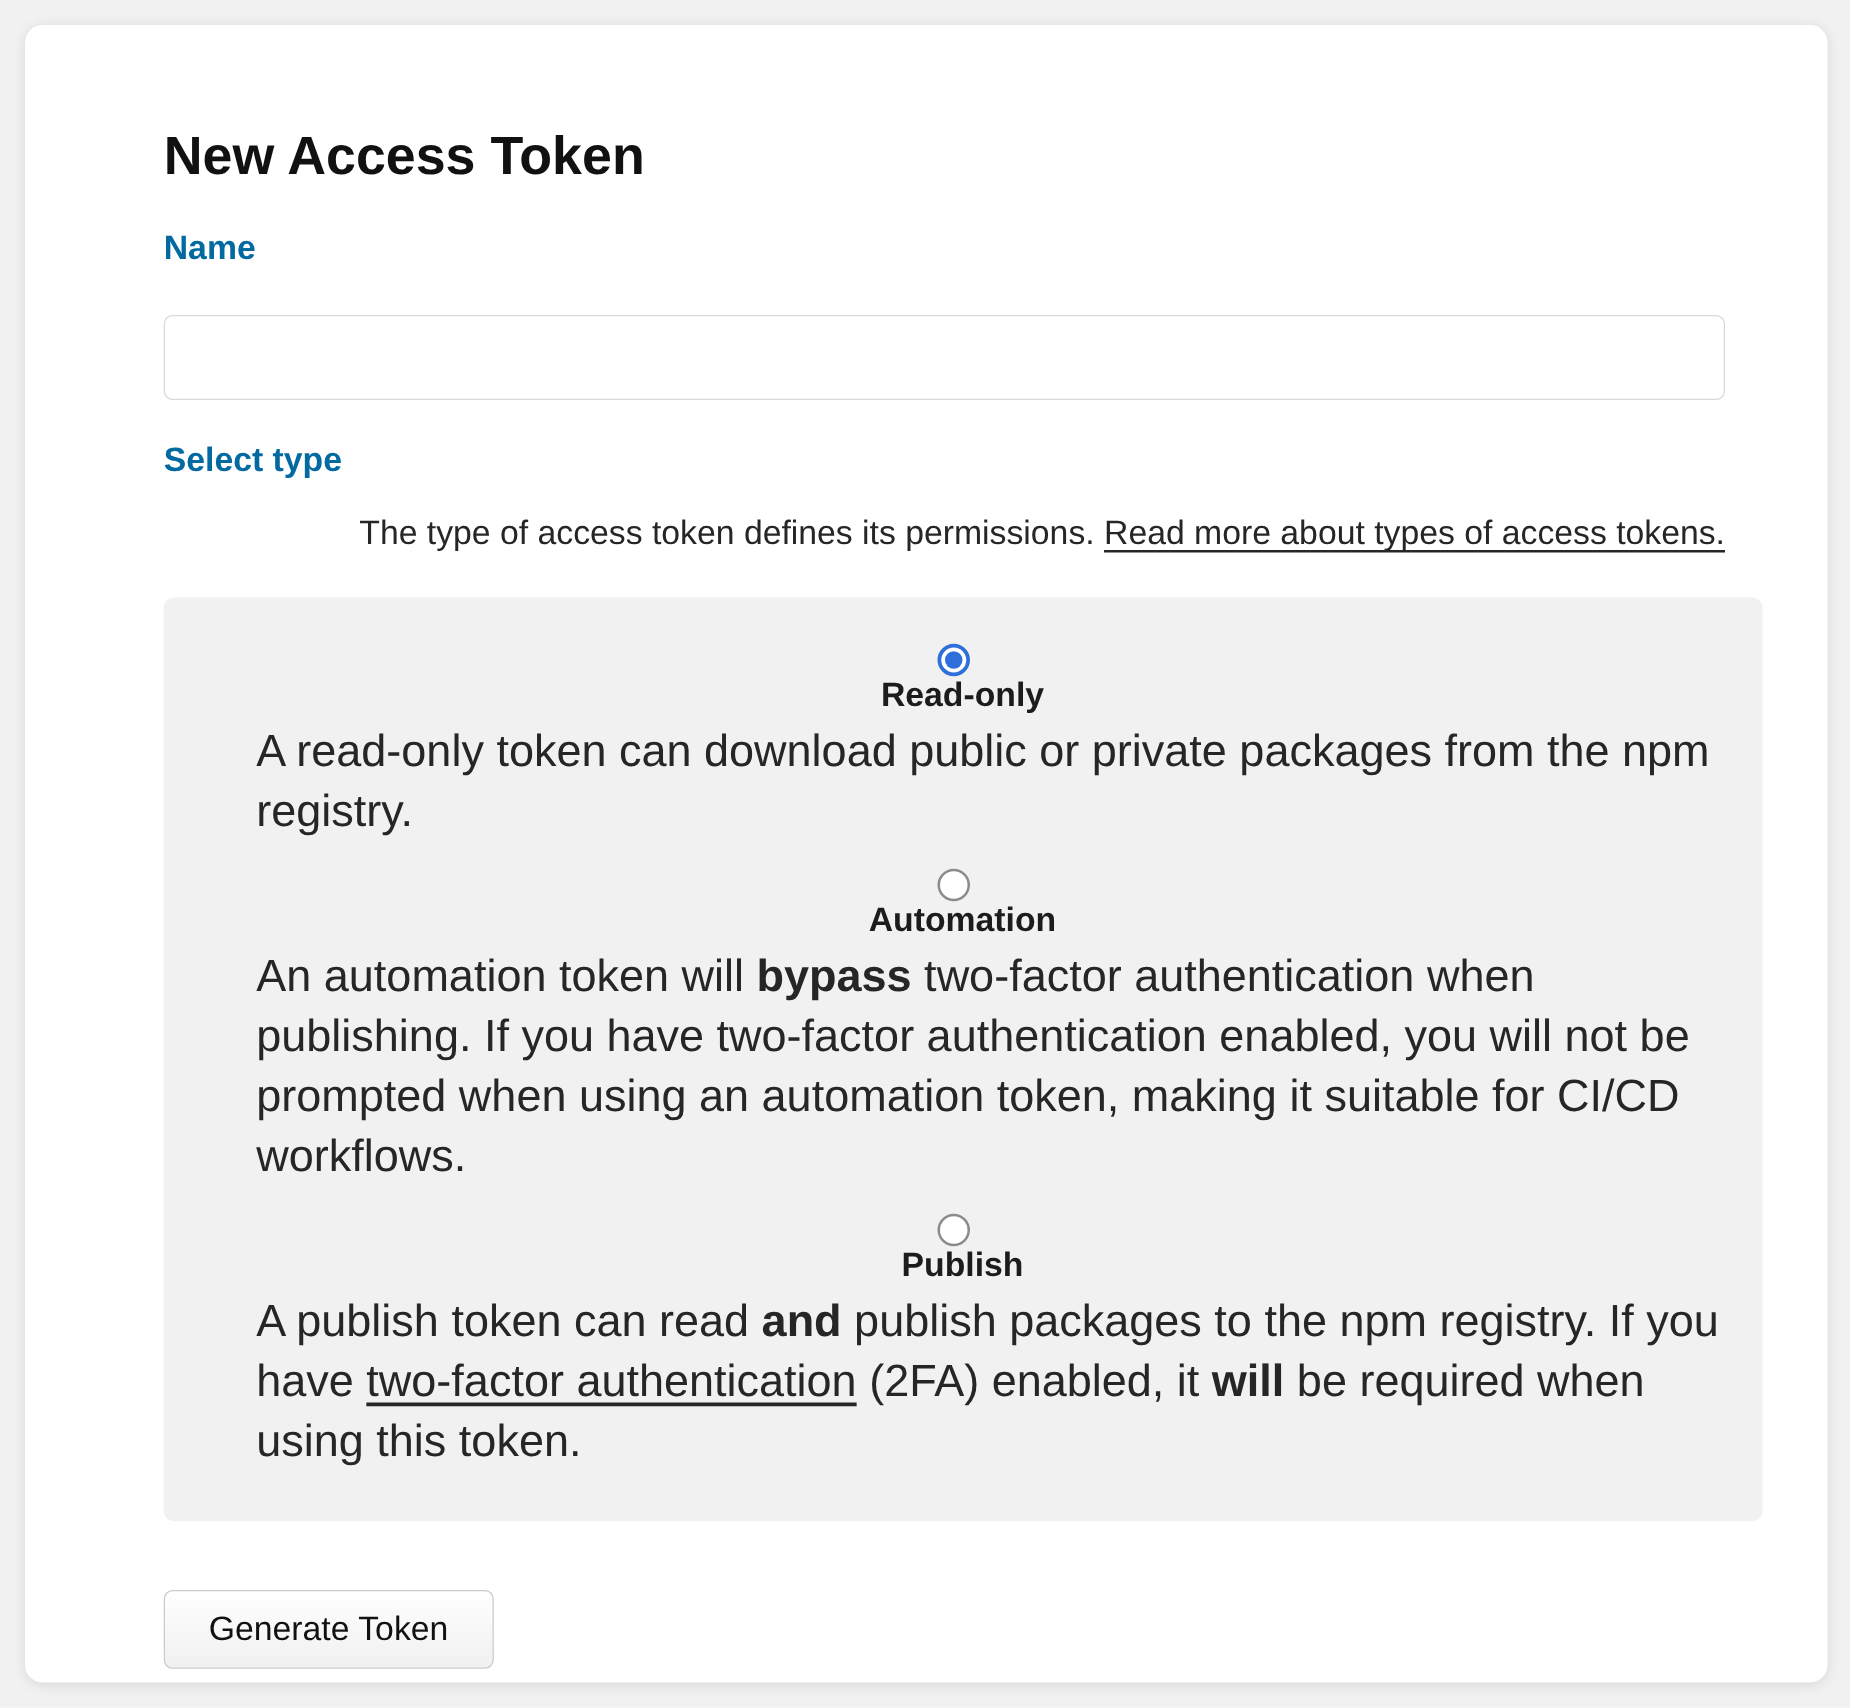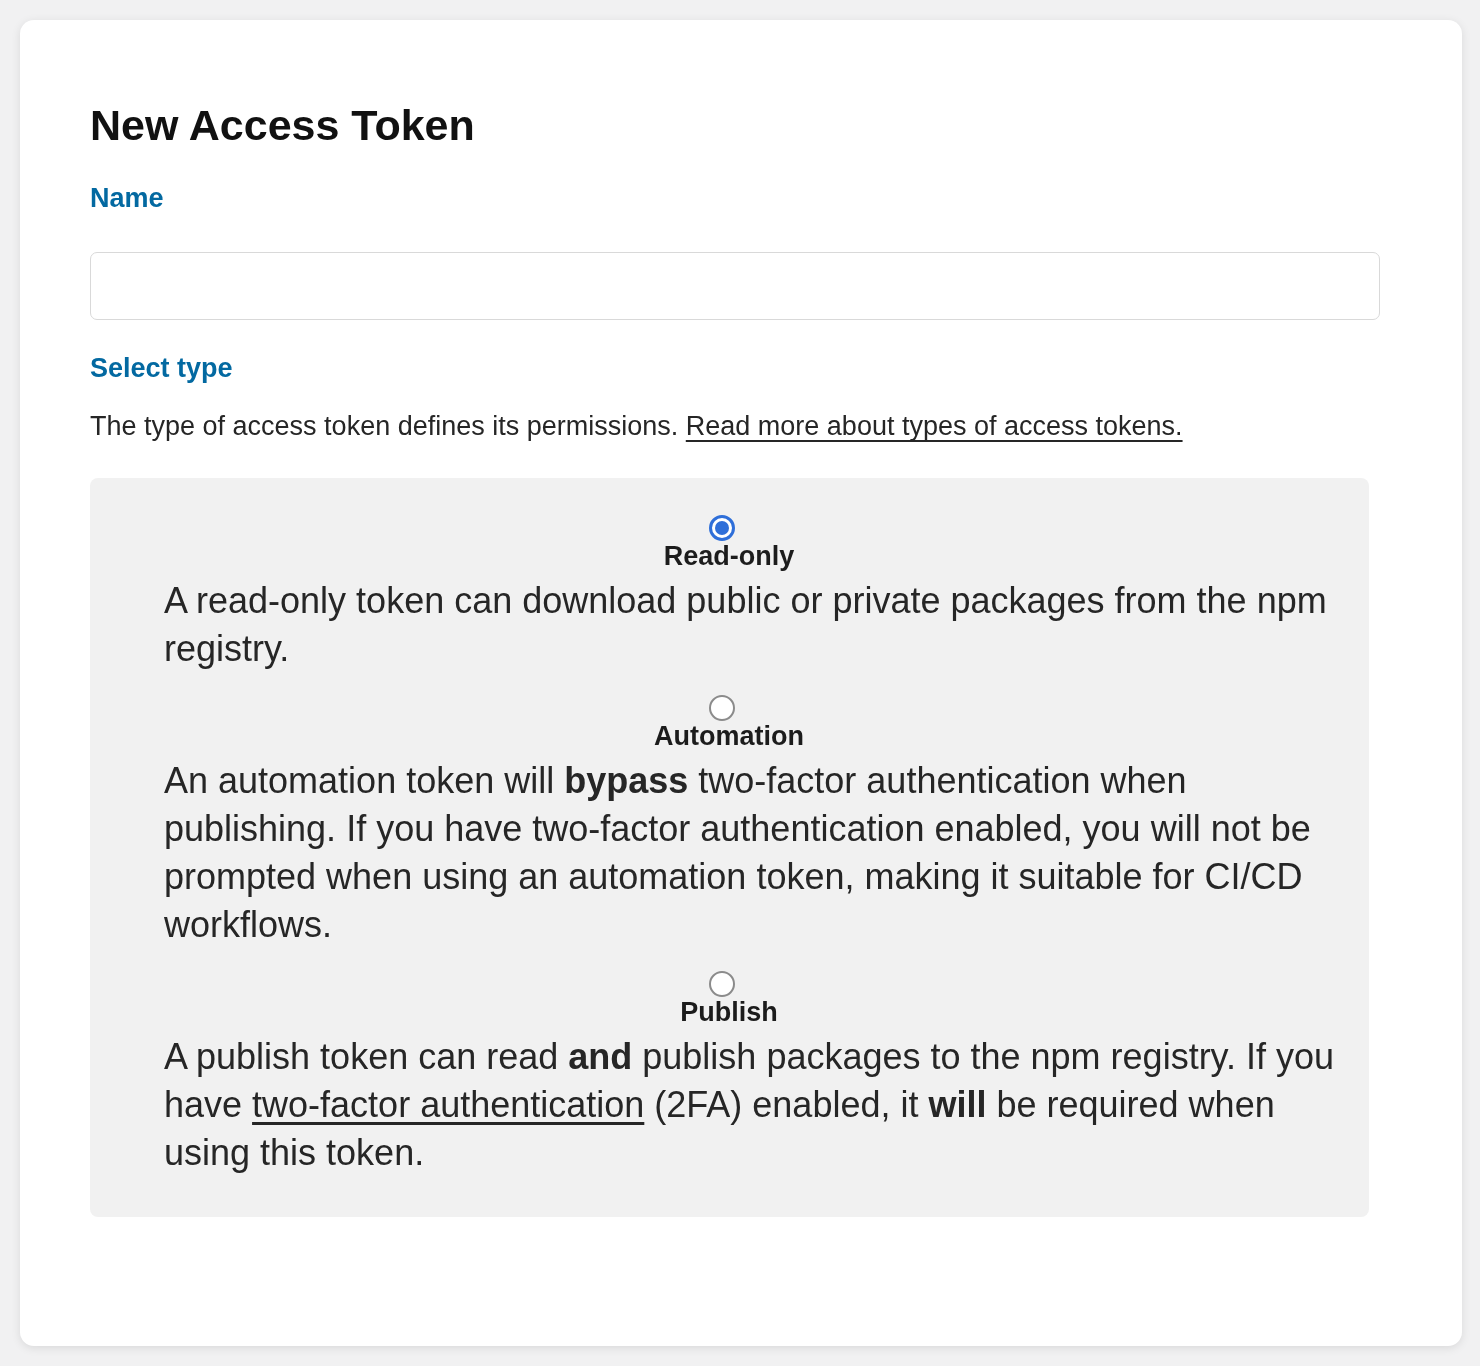--- a/index.html
+++ b/index.html
@@ -10,21 +10,21 @@
     font-family: "Liberation Sans", sans-serif;
     color: #262626;
   }
   .card {
     position: absolute;
     left: 20px; top: 20px;
     width: 1442px; height: 1326px;
     background: #ffffff;
     border-radius: 14px;
     box-shadow: 0 2px 10px rgba(0,0,0,0.10);
-    padding: 82px 82px 0 70px;
+    padding: 82px 82px 0 111px;
   }
   h1.page-title {
     margin: 0 0 34px 0;
     font-size: 43px;
     line-height: 1.1;
     font-weight: 700;
     color: #111111;
   }
   .intro {
     margin: 0 0 38px 0;
@@ -49,20 +49,21 @@
     font-family: "Liberation Sans", sans-serif;
     color: #262626;
     padding: 0 18px;
     outline: none;
   }
   .select-type-label { margin-bottom: 24px; }
   .type-help {
     margin: 0 0 33px 0;
     font-size: 27px;
     line-height: 37px;
+    text-align: right;
   }
   .type-help a {
     color: #262626;
     text-decoration: underline;
     text-underline-offset: 5px;
   }
   .options-box {
     background: #f1f1f1;
     border-radius: 8px;
     padding: 37px 35px 40px 34px;
@@ -159,14 +160,15 @@
 
   <div class="option">
     <div class="option-head">
       <span class="radio unchecked" role="radio" aria-checked="false"></span>
       <span class="option-title">Publish</span>
     </div>
     <div class="option-desc"><span>A publish token can read </span><strong>and</strong><span> publish packages to the npm registry. If you have </span><a href="#">two-factor authentication</a><span> (2FA) enabled, it </span><strong>will</strong><span> be required when using this token.</span></div>
   </div>
 </div>
 
+  <button class="generate-btn">Generate Token</button>
 
 </div>
 
 </body></html>

